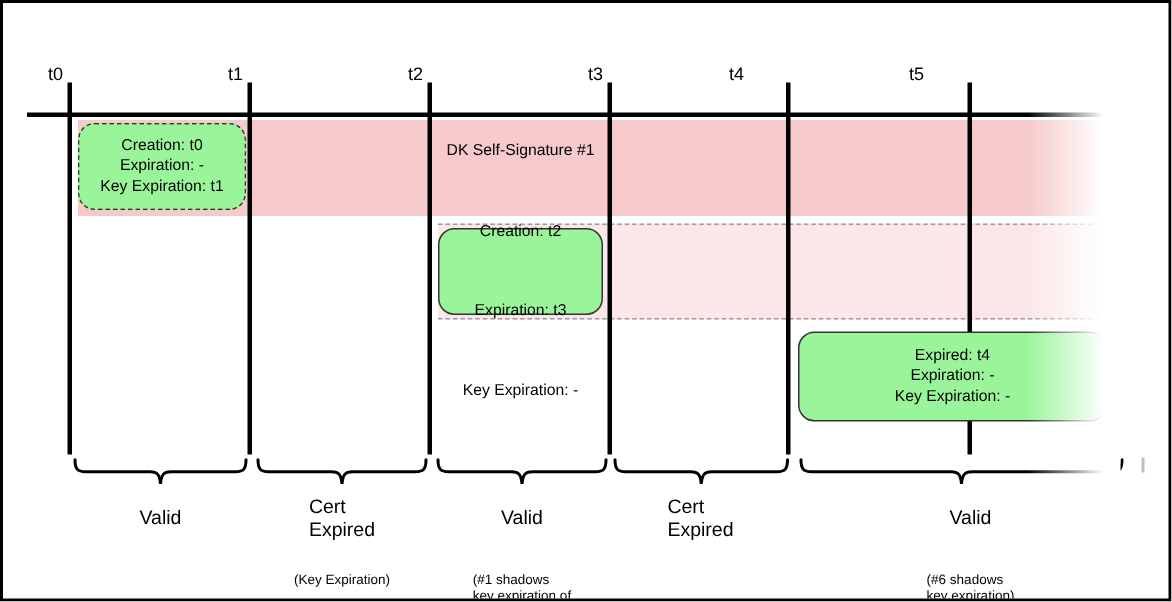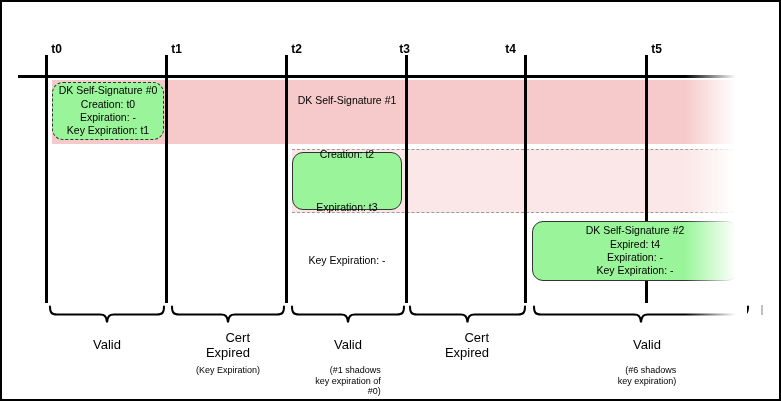--- a/index.html
+++ b/index.html
@@ -2,84 +2,82 @@
 <html><head>
 <meta charset="utf-8">
 <style>
   html,body{margin:0;padding:0;background:#fff;}
   #stage{
     position:relative;width:781px;height:401px;box-sizing:border-box;
     border:2px solid #000;background:#fff;overflow:hidden;
     font-family:"Liberation Sans", sans-serif;color:#000;
   }
   .axis{position:absolute;left:16px;top:73px;width:719px;height:3px;background:#000;}
-  .tick-label{position:absolute;top:40px;width:30px;text-align:right;font-size:12px;font-weight:bold;}
+  .tick-label{position:absolute;top:40px;width:30px;text-align:left;font-size:12px;}
   .tick-line{position:absolute;top:53px;width:3px;height:248px;background:#000;}
   .band{position:absolute;box-sizing:border-box;}
   .band-strong{left:50px;top:78px;width:686px;height:64px;background:#f6caca;}
   .band-light{left:290px;top:147px;width:446px;height:64px;background:#fbe7e7;
     border-top:1px dashed #9a9a9a;border-bottom:1px dashed #9a9a9a;}
   .sig{
     position:absolute;box-sizing:border-box;background:#9af59a;border:1.6px solid #333;
     border-radius:11px;display:flex;flex-direction:column;align-items:center;
     justify-content:center;font-size:10.5px;line-height:13.4px;text-align:center;
   }
   .sig-0{left:50px;top:80px;width:112px;height:58px;border-style:dashed;}
   .sig-1{left:290px;top:150px;width:110px;height:58px;gap:40px;}
   .sig-2{left:530px;top:219px;width:206px;height:60px;}
   .braces{position:absolute;left:0;top:301px;width:781px;height:24px;}
   .seg{position:absolute;top:329px;width:130px;display:flex;flex-direction:column;
-    align-items:center;text-align:right;}
+    align-items:center;text-align:left;}
   .seg-label{font-size:13px;line-height:1.12;white-space:pre-line;min-height:29px;
     display:flex;align-items:center;justify-content:center;}
-  .seg-note{font-size:9px;line-height:1.18;white-space:pre-line;margin-top:5px;}
+  .seg-note{font-size:9px;line-height:1.18;white-space:pre-line;margin-top:21px;}
   .fade-overlay{position:absolute;left:683px;top:58px;width:62px;height:272px;
     background:linear-gradient(to right, rgba(255,255,255,0) 0%, #ffffff 82%, #ffffff 100%);
     pointer-events:none;}
   .brace-end-tick{position:absolute;left:759px;top:303px;width:2px;height:10px;
     background:#000;opacity:0.25;}
 </style>
 </head>
 <body>
 
 <div id="stage">
 
   <div class="band band-strong"></div>
   <div class="band band-light"></div>
 
   <div class="axis"></div>
 
   <div class="tick-label" style="left:30px">t0</div>
   <div class="tick-label" style="left:150px">t1</div>
   <div class="tick-label" style="left:270px">t2</div>
-  <div class="tick-label" style="left:378px">t3</div>
+  <div class="tick-label" style="left:390px">t3</div>
   <div class="tick-label" style="left:484px">t4</div>
-  <div class="tick-label" style="left:630px">t5</div>
+  <div class="tick-label" style="left:604px">t5</div>
 
   <div class="tick-line" style="left:43px"></div>
   <div class="tick-line" style="left:163px"></div>
   <div class="tick-line" style="left:283px"></div>
   <div class="tick-line" style="left:403px"></div>
   <div class="tick-line" style="left:522px"></div>
   <div class="tick-line" style="left:643px"></div>
 
   <div class="sig sig-0">
-    <div>DK Self-Signature #0</div>
     <div>Creation: t0</div>
     <div>Expiration: -</div>
     <div>Key Expiration: t1</div>
   </div>
   <div class="sig sig-1">
     <div>DK Self-Signature #1</div>
     <div>Creation: t2</div>
     <div>Expiration: t3</div>
     <div>Key Expiration: -</div>
   </div>
   <div class="sig sig-2">
-    <div>DK Self-Signature #2</div>
     <div>Expired: t4</div>
     <div>Expiration: -</div>
     <div>Key Expiration: -</div>
   </div>
 
   <svg class="braces" id="braces-svg" viewBox="0 0 781 24" xmlns="http://www.w3.org/2000/svg">
       <path d="M48,3.5 C48,9.5 49.5,11.5 55,11.5 L98,11.5 C103,11.5 104.4,13.5 105,19.5 C105.6,13.5 107,11.5 112,11.5 L155,11.5 C160.5,11.5 162,9.5 162,3.5" fill="none" stroke="#000000" stroke-width="2" stroke-linecap="round"></path>
       <path d="M170,3.5 C170,9.5 171.5,11.5 177,11.5 L219,11.5 C224,11.5 225.4,13.5 226,19.5 C226.6,13.5 228,11.5 233,11.5 L275,11.5 C280.5,11.5 282,9.5 282,3.5" fill="none" stroke="#000000" stroke-width="2" stroke-linecap="round"></path>
       <path d="M290,3.5 C290,9.5 291.5,11.5 297,11.5 L339,11.5 C344,11.5 345.4,13.5 346,19.5 C346.6,13.5 348,11.5 353,11.5 L395,11.5 C400.5,11.5 402,9.5 402,3.5" fill="none" stroke="#000000" stroke-width="2" stroke-linecap="round"></path>
       <path d="M408,3.5 C408,9.5 409.5,11.5 415,11.5 L458.5,11.5 C463.5,11.5 464.9,13.5 465.5,19.5 C466.1,13.5 467.5,11.5 472.5,11.5 L516,11.5 C521.5,11.5 523,9.5 523,3.5" fill="none" stroke="#000000" stroke-width="2" stroke-linecap="round"></path>

